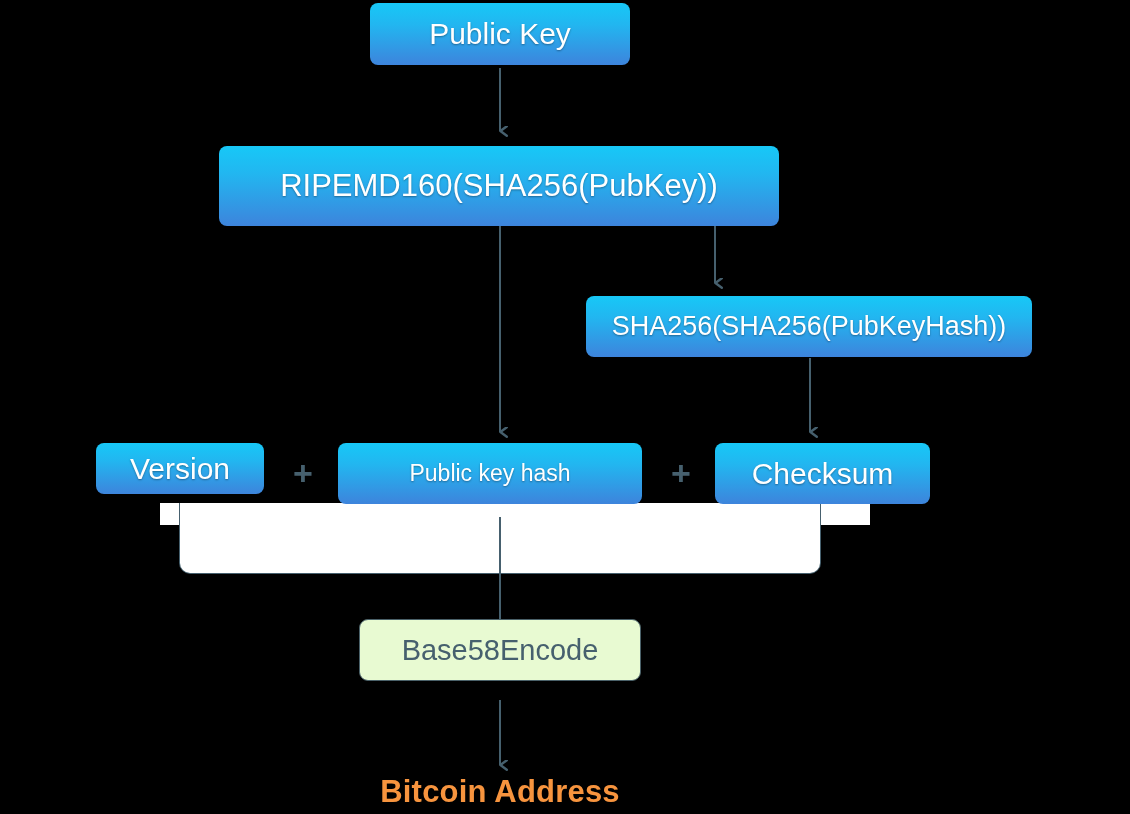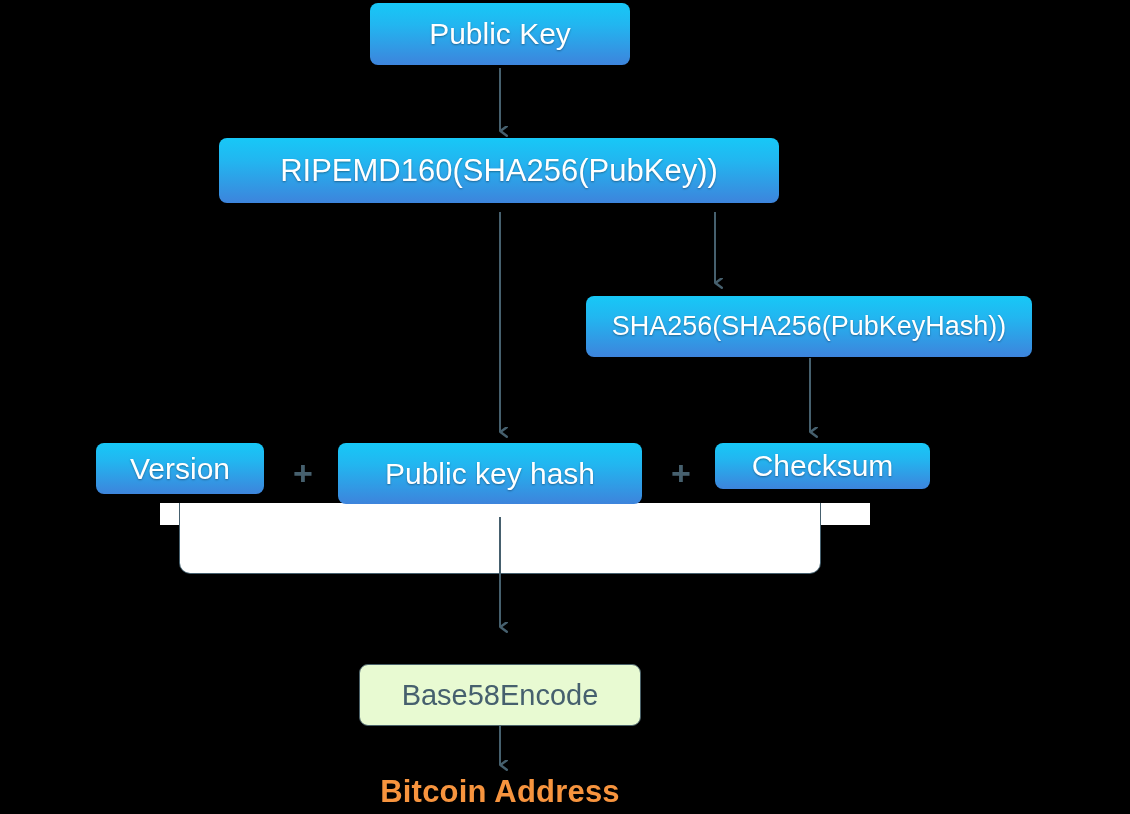--- a/index.html
+++ b/index.html
@@ -95,49 +95,49 @@
 
     <line x1="500" y1="573" x2="500" y2="627" stroke="#46606e" stroke-width="2" marker-end="url(#ah)"></line>
 
     <line x1="500" y1="700" x2="500" y2="765" stroke="#46606e" stroke-width="2" marker-end="url(#ah)"></line>
   </svg>
 
   <div class="node node-blue" style="left:370px; top:3px; width:260px; height:62px; font-size:30px;">
     <span>Public Key</span>
   </div>
 
-  <div class="node node-blue" style="left:219px; top:138px; width:560px; height:65px; font-size:31px;">
+  <div class="node node-blue" style="left:219px; top:146px; width:560px; height:80px; font-size:31px;">
     <span>RIPEMD160(SHA256(PubKey))</span>
   </div>
 
   <div class="node node-blue" style="left:586px; top:296px; width:446px; height:61px; font-size:27px;">
     <span>SHA256(SHA256(PubKeyHash))</span>
   </div>
 
   <div class="node node-blue" style="left:96px; top:443px; width:168px; height:51px; font-size:30px;">
     <span>Version</span>
   </div>
 
   <div class="plus" style="left:286px; top:456px; width:34px; height:34px; font-size:34px;">
     <span>+</span>
   </div>
 
-  <div class="node node-blue" style="left:338px; top:443px; width:304px; height:61px; font-size:30px;">
+  <div class="node node-blue" style="left:338px; top:443px; width:304px; height:61px; font-size:23px;">
     <span>Public key hash</span>
   </div>
 
   <div class="plus" style="left:664px; top:456px; width:34px; height:34px; font-size:34px;">
     <span>+</span>
   </div>
 
-  <div class="node node-blue" style="left:715px; top:443px; width:215px; height:46px; font-size:30px;">
+  <div class="node node-blue" style="left:715px; top:443px; width:215px; height:61px; font-size:30px;">
     <span>Checksum</span>
   </div>
 
-  <div class="node node-green" style="left:359px; top:664px; width:282px; height:62px; font-size:29px; border-radius:9px;">
+  <div class="node node-green" style="left:359px; top:619px; width:282px; height:62px; font-size:29px; border-radius:9px;">
     <span>Base58Encode</span>
   </div>
 
   <div class="label-out" style="left:300px; top:772px; width:400px; height:38px; font-size:31px;">
     <span>Bitcoin Address</span>
   </div>
 
 </div>
 
 </body></html>

